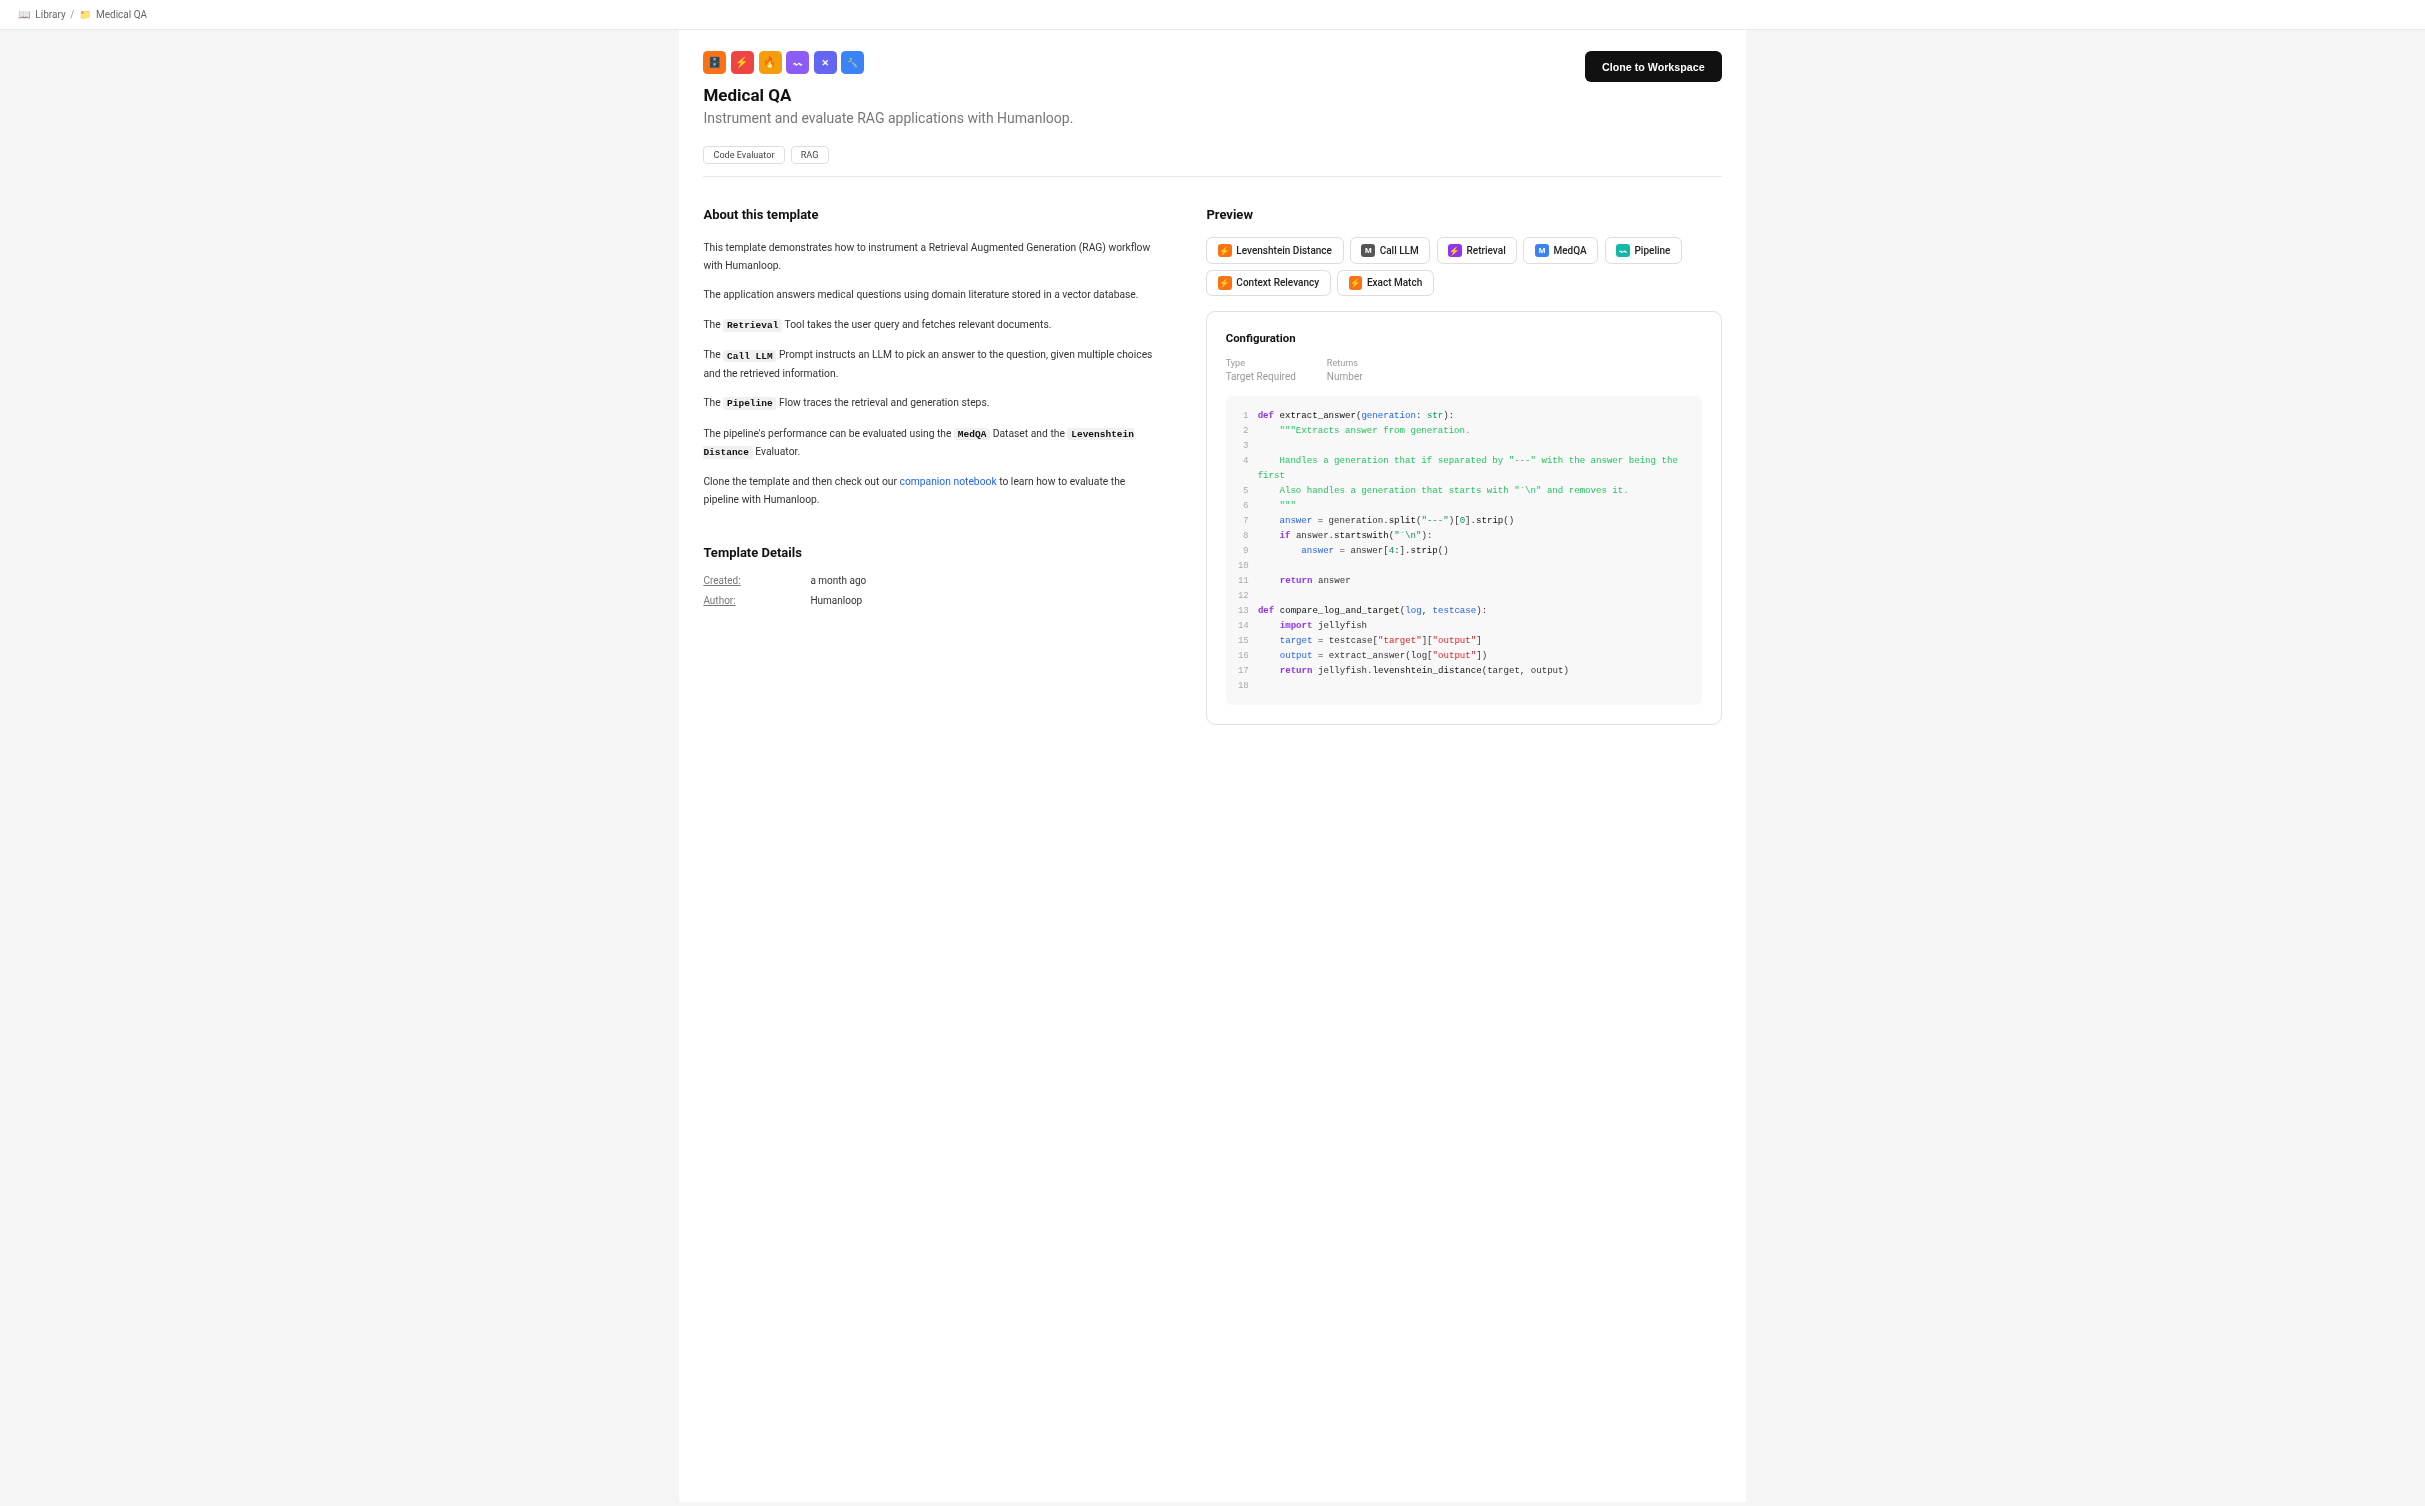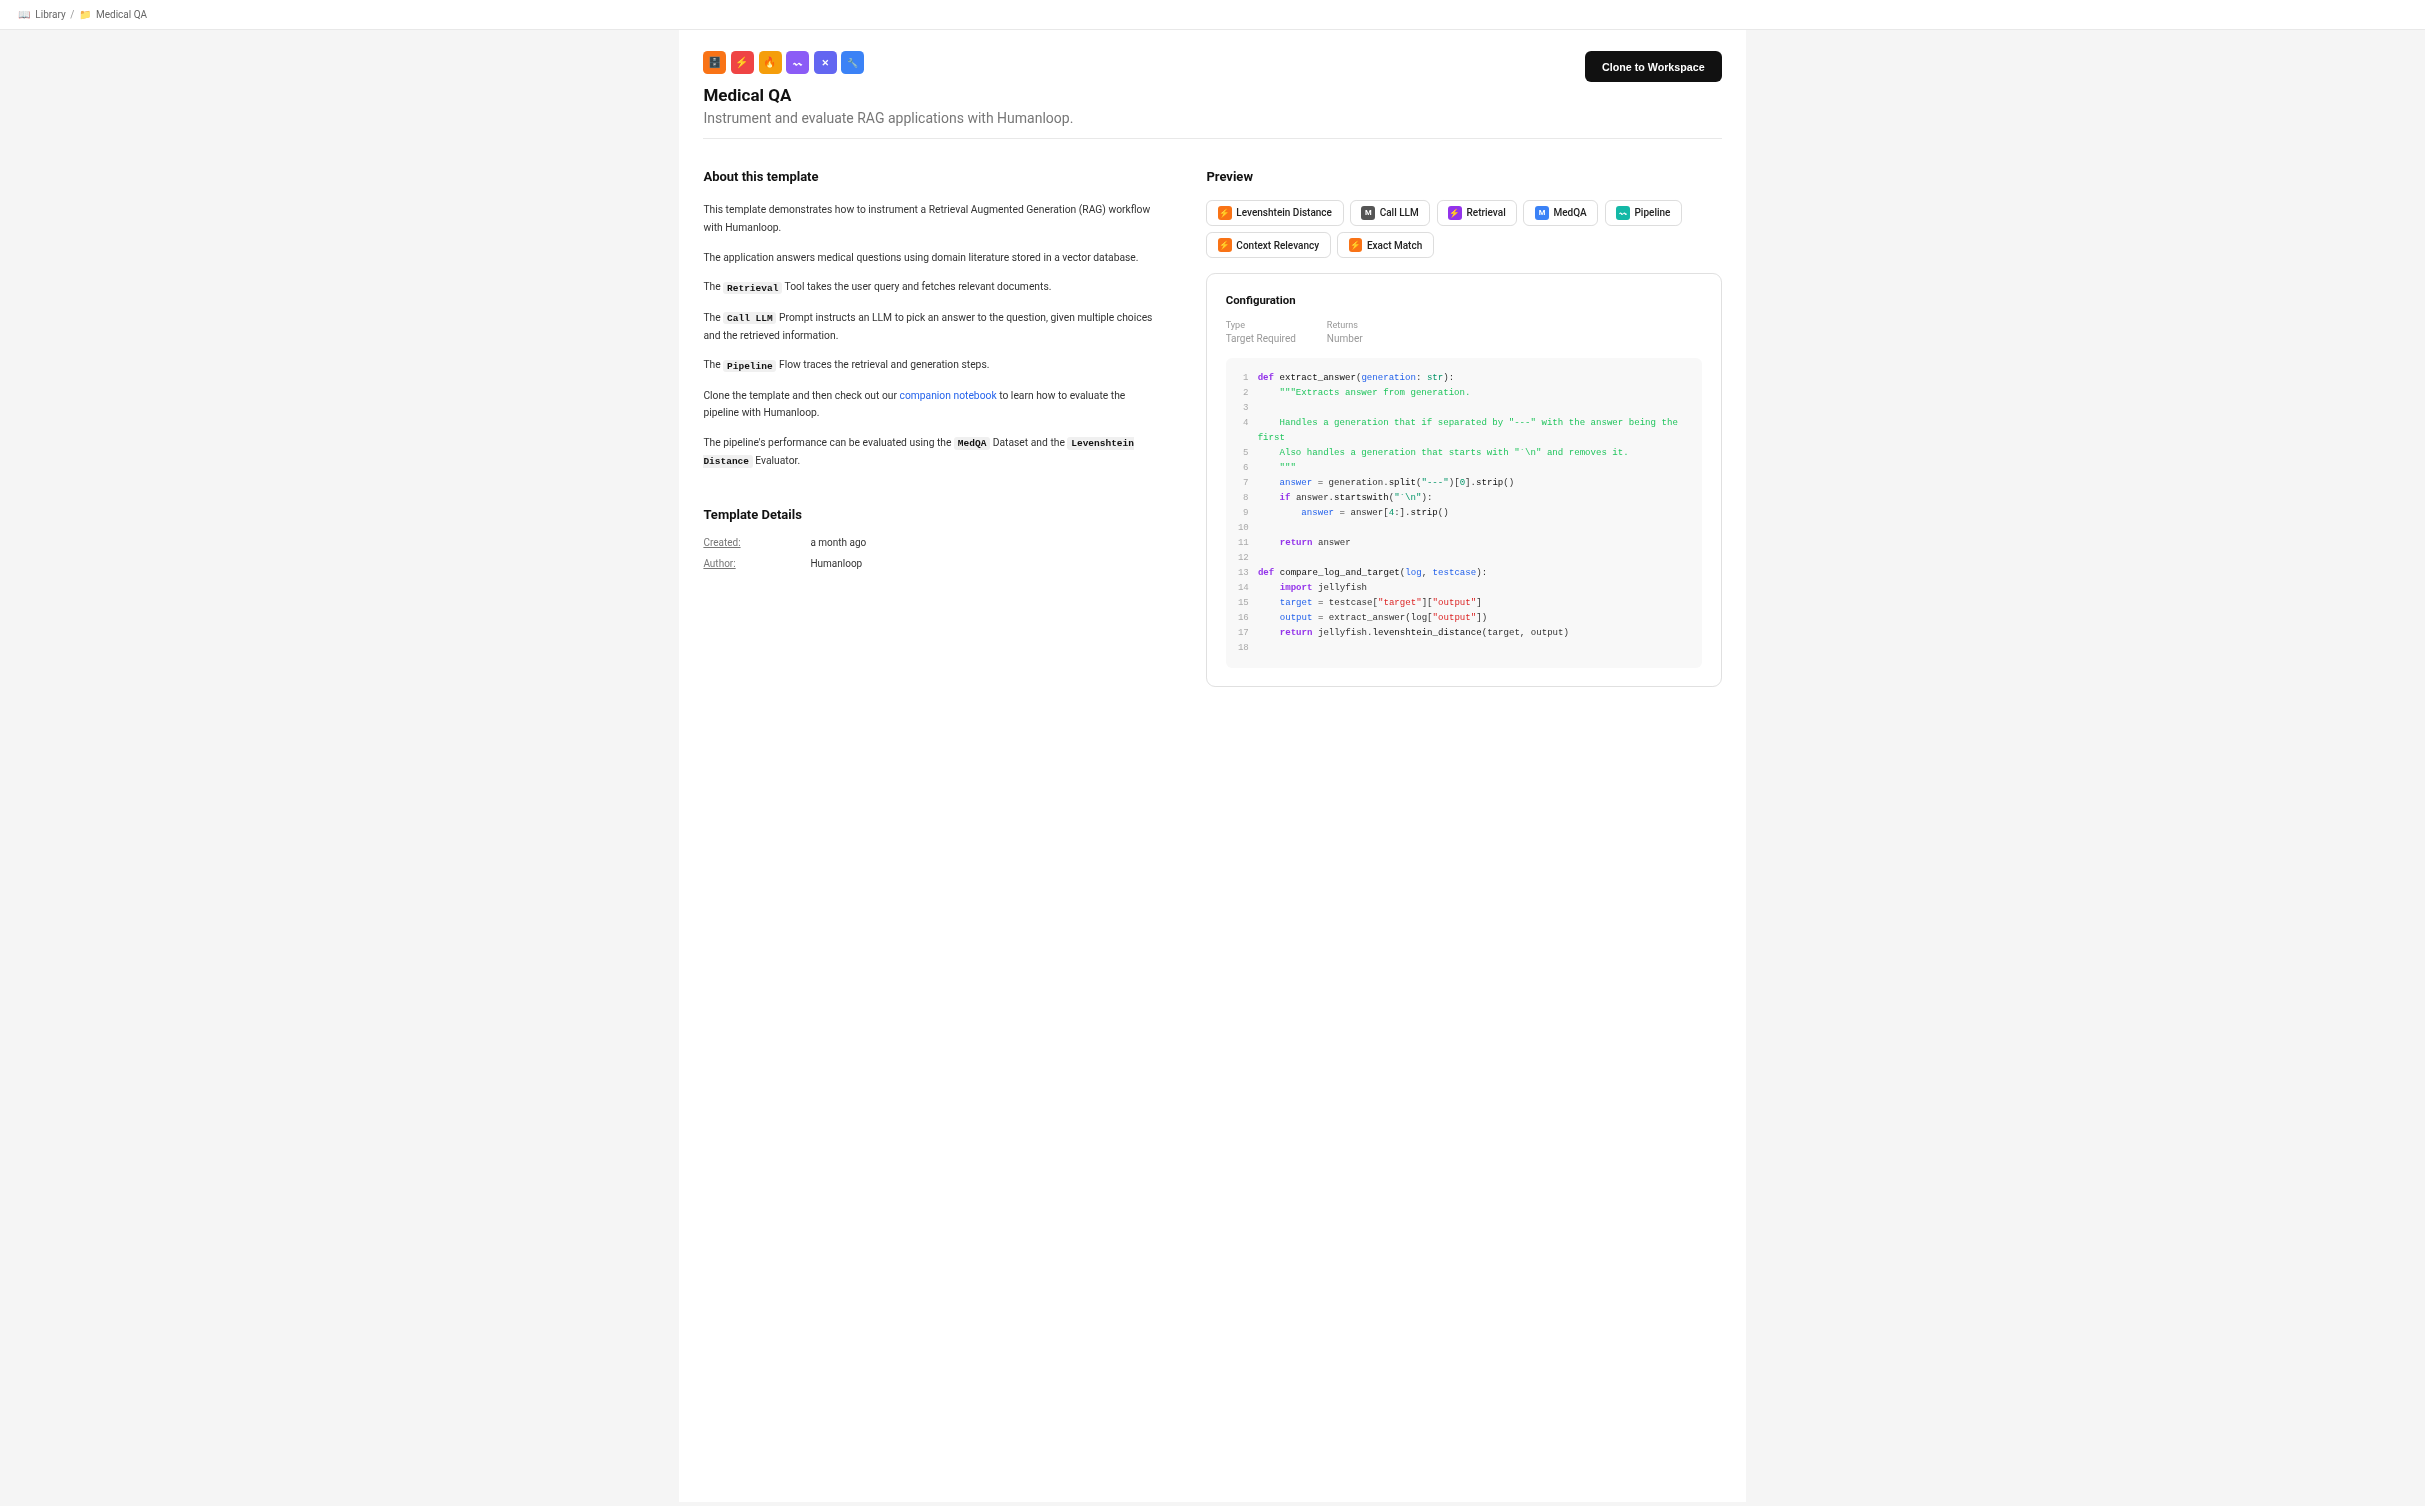--- a/index.html
+++ b/index.html
@@ -265,20 +265,24 @@
         <div class="icon-badge" style="background:#8b5cf6; color:#fff; font-size:9.1px;">〰</div>
         <div class="icon-badge" style="background:#6366f1; color:#fff; font-size:9.1px; font-weight:700;">✕</div>
         <div class="icon-badge" style="background:#3b82f6; font-size:9.1px;">🔧</div>
       </div>
       <h1 class="page-title">Medical QA</h1>
       <p class="page-subtitle">Instrument and evaluate RAG applications with Humanloop.</p>
     </div>
     <button class="clone-btn">Clone to Workspace</button>
   </div>
 
+  <div class="tags">
+    <span class="tag">Code Evaluator</span>
+    <span class="tag">RAG</span>
+  </div>
 
   <hr class="divider">
 
   <div class="main-content">
 
     <div class="left-col">
       <h2 class="section-title">About this template</h2>
 
       <p class="body-text">
         This template demonstrates how to instrument a Retrieval Augmented Generation (RAG) workflow with Humanloop.
@@ -289,24 +293,24 @@
       <p class="body-text">
         The <span class="inline-code">Retrieval</span> Tool takes the user query and fetches relevant documents.
       </p>
       <p class="body-text">
         The <span class="inline-code">Call LLM</span> Prompt instructs an LLM to pick an answer to the question, given multiple choices and the retrieved information.
       </p>
       <p class="body-text">
         The <span class="inline-code">Pipeline</span> Flow traces the retrieval and generation steps.
       </p>
       <p class="body-text">
+        The pipeline's performance can be evaluated using the <span class="inline-code">MedQA</span> Dataset and the <span class="inline-code">Levenshtein Distance</span> Evaluator.
+      </p>
+      <p class="body-text">
         Clone the template and then check out our <a class="companion-link">companion notebook</a> to learn how to evaluate the pipeline with Humanloop.
-      </p>
-      <p class="body-text">
-        The pipeline's performance can be evaluated using the <span class="inline-code">MedQA</span> Dataset and the <span class="inline-code">Levenshtein Distance</span> Evaluator.
       </p>
 
       <div style="margin-top: 37px;">
         <h2 class="template-details-title">Template Details</h2>
         <div class="detail-row">
           <span class="detail-label">Created:</span>
           <span class="detail-value">a month ago</span>
         </div>
         <div class="detail-row">
           <span class="detail-label">Author:</span>

